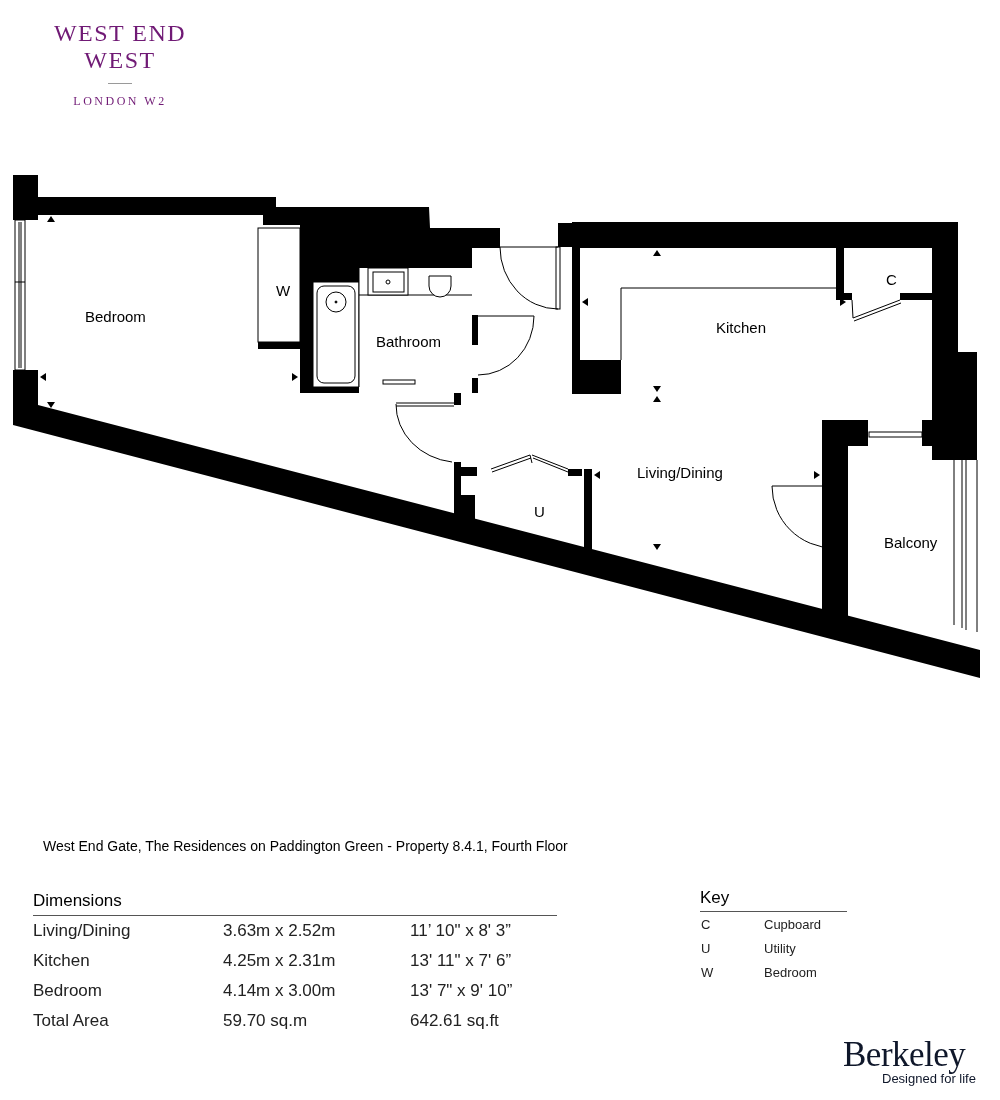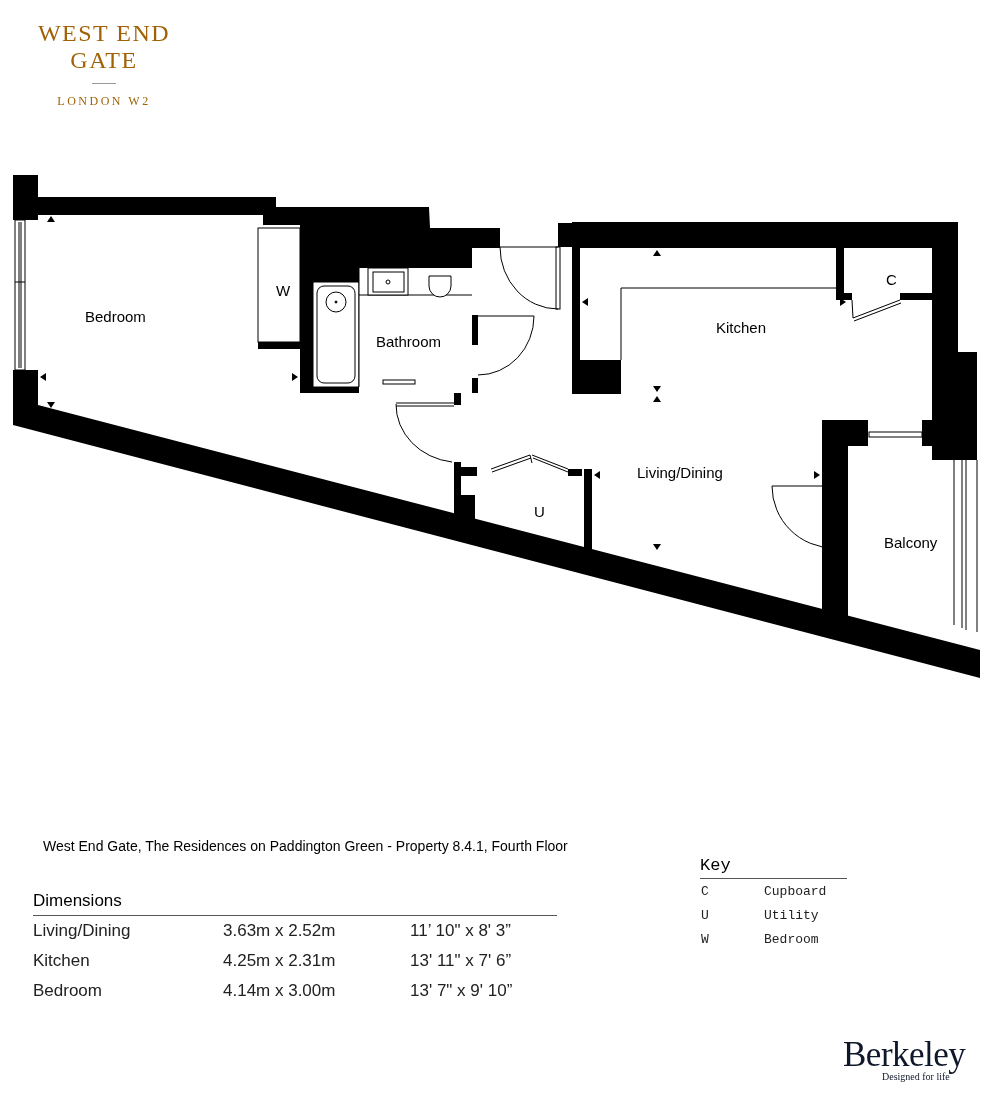--- a/index.html
+++ b/index.html
@@ -1,51 +1,51 @@
 <!DOCTYPE html>
 <html><head>
 <meta charset="utf-8">
 <style>
   html, body { margin: 0; padding: 0; background: #ffffff; }
   body { width: 1000px; height: 1100px; position: relative; overflow: hidden;
          font-family: "Liberation Sans", sans-serif; color: #000; }
 
-  .brand { position: absolute; left: 24px; top: 20px; width: 160px; text-align: center; color: #a16207; }
+  .brand { position: absolute; left: 40px; top: 20px; width: 160px; text-align: center; color: #701a75; }
   .brand .l1, .brand .l2 { font-family: "Liberation Serif", serif; font-size: 24px; letter-spacing: 1.5px; line-height: 27px; display: block; }
   .brand .rule { width: 24px; height: 1px; background: #9a9a9a; margin: 9px auto 10px; }
   .brand .l3 { font-family: "Liberation Serif", serif; font-size: 12px; letter-spacing: 2.5px; display: block; }
 
   svg.plan { position: absolute; left: 0; top: 0; }
   .room-label { font-family: "Liberation Sans", sans-serif; font-size: 15px; fill: #000; }
 
   .title { position: absolute; left: 43px; top: 838px; font-size: 14px; white-space: nowrap; }
 
   .dims { position: absolute; left: 33px; top: 891px; width: 524px; }
   .dims .hd { font-size: 17px; padding-bottom: 4px; border-bottom: 1px solid #555; }
   .dims .row { display: flex; font-size: 17px; height: 30px; align-items: center; color: #222; }
   .dims .row:first-of-type { margin-top: 3px; }
   .dims .c1 { width: 190px; }
   .dims .c2 { width: 187px; }
   .dims .c3 { flex: 1; }
 
-  .key { position: absolute; left: 700px; top: 856px; width: 147px; font-family: Liberation Mono, monospace; }
+  .key { position: absolute; left: 700px; top: 888px; width: 147px; }
   .key .hd { font-size: 17px; padding-bottom: 3px; border-bottom: 1px solid #555; }
   .key .row { display: flex; font-size: 13px; height: 24px; align-items: center; color: #222; }
   .key .k { width: 63px; padding-left: 1px; }
 
   .berkeley { position: absolute; left: 843px; top: 1038px; color: #0f172a; }
   .berkeley .name { font-family: "Liberation Serif", serif; font-size: 35px; letter-spacing: -0.5px; line-height: 34px; display: block; }
-  .berkeley .tag { font-family: Liberation Serif, serif; font-size: 10px; display: block; margin-top: -1px; padding-left: 39px; }
+  .berkeley .tag { font-family: Liberation Sans, sans-serif; font-size: 13px; display: block; margin-top: -1px; padding-left: 39px; }
 </style>
 </head>
 <body>
 
 <div class="brand">
   <span class="l1">WEST END</span>
-  <span class="l2">GATE</span>
+  <span class="l2">WEST</span>
   <div class="rule"></div>
   <span class="l3">LONDON W2</span>
 </div>
 
 <svg class="plan" width="1000" height="800" viewBox="0 0 1000 800">
   <g fill="#000">
 
     <rect x="13" y="175" width="25" height="45"></rect>
 
     <rect x="38" y="197" width="238" height="18"></rect>
@@ -188,20 +188,25 @@
   <div class="row">
     <span class="c1">Kitchen</span>
     <span class="c2">4.25m x 2.31m</span>
     <span class="c3">13' 11" x 7' 6”</span>
   </div>
   <div class="row">
     <span class="c1">Bedroom</span>
     <span class="c2">4.14m x 3.00m</span>
     <span class="c3">13' 7" x 9' 10”</span>
   </div>
+  <div class="row">
+    <span class="c1">Total Area</span>
+    <span class="c2">59.70 sq.m</span>
+    <span class="c3">642.61 sq.ft</span>
+  </div>
 </div>
 
 <div class="key">
   <div class="hd">Key</div>
   <div class="row">
     <span class="k">C</span>
     <span>Cupboard</span>
   </div>
   <div class="row">
     <span class="k">U</span>

